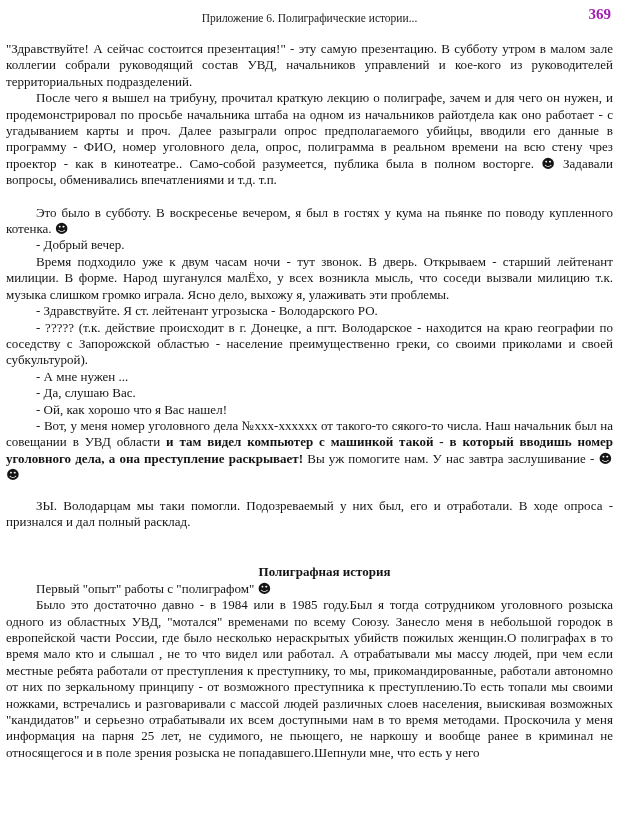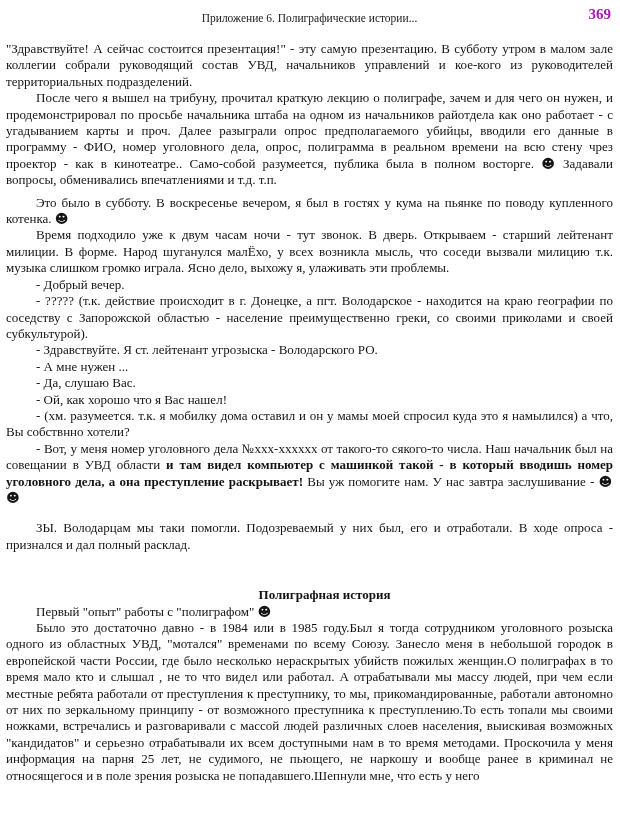--- a/index.html
+++ b/index.html
@@ -66,28 +66,27 @@
 <body>
 
 <div class="page">
   <div class="header">
     <span class="running-title">Приложение 6. Полиграфические истории...</span>
     <span class="page-number">369</span>
   </div>
   <div class="content" id="content">
       <p class="para"><span>"Здравствуйте! А сейчас состоится презентация!" - эту самую презентацию. В субботу утром в малом зале коллегии собрали руководящий состав УВД, начальников управлений и кое-кого из руководителей территориальных подразделений.</span></p>
       <p class="para indent"><span>После чего я вышел на трибуну, прочитал краткую лекцию о полиграфе, зачем и для чего он нужен, и продемонстрировал по просьбе начальника штаба на одном из начальников райотдела как оно работает - с угадыванием карты и проч. Далее разыграли опрос предполагаемого убийцы, вводили его данные в программу - ФИО, номер уголовного дела, опрос, полиграмма в реальном времени на всю стену чрез проектор - как в кинотеатре.. Само-собой разумеется, публика была в полном восторге. </span><span class="smiley">☻</span><span> Задавали вопросы, обменивались впечатлениями и т.д. т.п.</span></p>
-      <p class="para indent" style="margin-top: 6px;"><span>Это было в субботу. В воскресенье вечером, я был в гостях у кума на пьянке по поводу купленного котенка. </span><span class="smiley">☻</span></p>
+      <p class="para indent" style="margin-top: 16px;"><span>Это было в субботу. В воскресенье вечером, я был в гостях у кума на пьянке по поводу купленного котенка. </span><span class="smiley">☻</span></p>
+      <p class="para indent"><span>- Добрый вечер.</span></p>
       <p class="para indent"><span>Время подходило уже к двум часам ночи - тут звонок. В дверь. Открываем - старший лейтенант милиции. В форме. Народ шуганулся малЁхо, у всех возникла мысль, что соседи вызвали милицию т.к. музыка слишком громко играла. Ясно дело, выхожу я, улаживать эти проблемы.</span></p>
-      <p class="para indent"><span>- Добрый вечер.</span></p>
+      <p class="para indent"><span>- Здравствуйте. Я ст. лейтенант угрозыска - Володарского РО.</span></p>
       <p class="para indent"><span>- ????? (т.к. действие происходит в г. Донецке, а пгт. Володарское - находится на краю географии по соседству с Запорожской областью - население преимущественно греки, со своими приколами и своей субкультурой).</span></p>
-      <p class="para indent"><span>- Здравствуйте. Я ст. лейтенант угрозыска - Володарского РО.</span></p>
       <p class="para indent"><span>- А мне нужен ...</span></p>
       <p class="para indent"><span>- Да, слушаю Вас.</span></p>
       <p class="para indent"><span>- Ой, как хорошо что я Вас нашел!</span></p>
-      <p class="para indent"><span>- (хм. разумеется. т.к. я мобилку дома оставил и он у мамы моей спросил куда это я намылился) а что, Вы собствнно хотели?</span></p>
       <p class="para indent"><span>- Вот, у меня номер уголовного дела №ххх-хххххх от такого-то сякого-то числа. Наш начальник был на совещании в УВД области </span><b>и там видел компьютер с машинкой такой - в который вводишь номер уголовного дела, а она преступление раскрывает!</b><span> Вы уж помогите нам. У нас завтра заслушивание - </span><span class="smiley">☻☻</span></p>
       <p class="para indent" style="margin-top: 14px;"><span>ЗЫ. Володарцам мы таки помогли. Подозреваемый у них был, его и отработали. В ходе опроса - признался и дал полный расклад.</span></p>
       <p class="para indent heading" style="margin-top: 34px;"><span>Полиграфная история</span></p>
       <p class="para indent"><span>Первый "опыт" работы с "полиграфом" </span><span class="smiley">☻</span></p>
       <p class="para indent"><span>Было это достаточно давно - в 1984 или в 1985 году.Был я тогда сотрудником уголовного розыска одного из областных УВД, "мотался" временами по всему Союзу. Занесло меня в небольшой городок в европейской части России, где было несколько нераскрытых убийств пожилых женщин.О полиграфах в то время мало кто и слышал , не то что видел или работал. А отрабатывали мы массу людей, при чем если местные ребята работали от преступления к преступнику, то мы, прикомандированные, работали автономно от них по зеркальному принципу - от возможного преступника к преступлению.То есть топали мы своими ножками, встречались и разговаривали с массой людей различных слоев населения, выискивая возможных "кандидатов" и серьезно отрабатывали их всем доступными нам в то время методами. Проскочила у меня информация на парня 25 лет, не судимого, не пьющего, не наркошу и вообще ранее в криминал не относящегося и в поле зрения розыска не попадавшего.Шепнули мне, что есть у него</span></p>
     </div>
 </div>
 
 </body></html>

